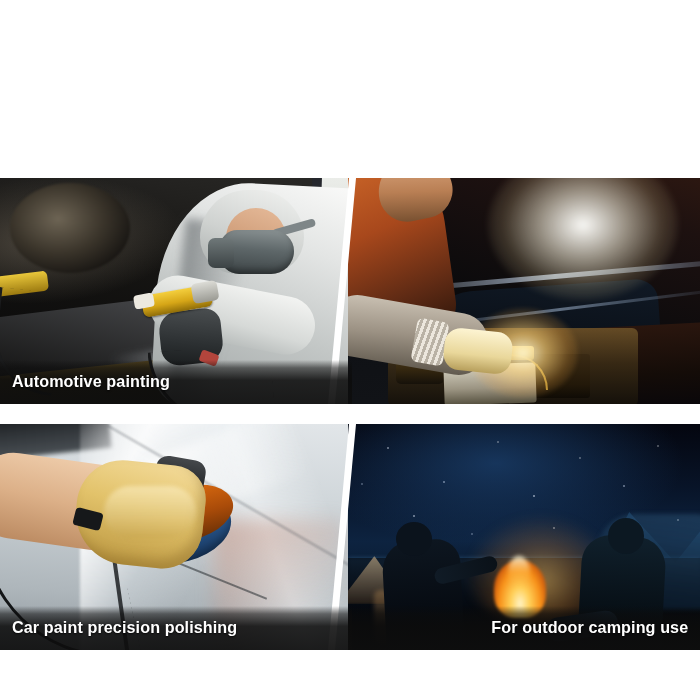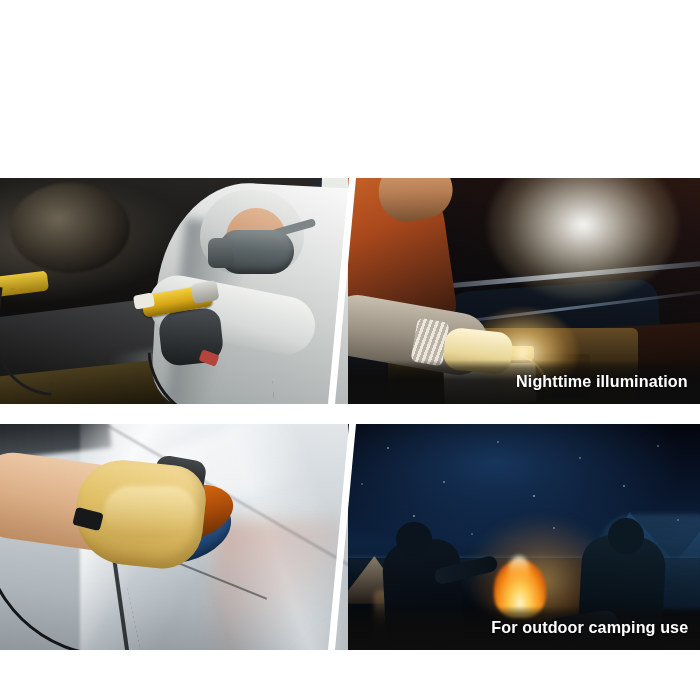--- a/index.html
+++ b/index.html
@@ -617,20 +617,23 @@
           <div class="cuff"></div>
           <div class="glove"></div>
           <div class="spraygun-body"></div>
           <div class="spraygun-cup"></div>
           <div class="spraygun-nozzle"></div>
           <div class="hose"></div>
           <div class="hose-coupler"></div>
           <div class="gun2"></div>
           <div class="gun2-hose"></div>
         </div>
+        <div class="caption cap-left">
+          <span class="caption-text">Automotive painting</span>
+        </div>
       </div>
 
       <div class="cell cell-right">
         <div class="photo p2">
           <div class="hood"></div>
           <div class="windshield"></div>
           <div class="hood-edge"></div>
           <div class="hood-edge2"></div>
           <div class="fender-r"></div>
           <div class="engine-block"></div>
@@ -640,23 +643,20 @@
           <div class="cap-yellow"></div>
           <div class="wire"></div>
           <div class="glow-lamp"></div>
           <div class="glow"></div>
           <div class="torso"></div>
           <div class="head"></div>
           <div class="sleeve"></div>
           <div class="cuff2"></div>
           <div class="glove2"></div>
         </div>
-        <div class="caption cap-right">
-          <span class="caption-text">Nighttime illumination</span>
-        </div>
       </div>
 
       <div class="divider">
         <div class="wedge"></div>
       </div>
     </div>
 
     <div class="row row-bottom">
 
       <div class="cell cell-left">
@@ -670,20 +670,23 @@
           <div class="door-gap"></div>
           <div class="cord"></div>
           <div class="forearm"></div>
           <div class="pad-foam"></div>
           <div class="pad-blue"></div>
           <div class="pad-backing"></div>
           <div class="polisher-head"></div>
           <div class="glove3"></div>
           <div class="knuckles"></div>
           <div class="cord-plug"></div>
+        </div>
+        <div class="caption cap-left">
+          <span class="caption-text">Car paint precision polishing</span>
         </div>
       </div>
 
       <div class="cell cell-right">
         <div class="photo p4">
           <div class="sky"></div>
           <div class="stars"></div>
           <div class="mountain-r"></div>
           <div class="mountain-l"></div>
           <div class="lake"></div>

